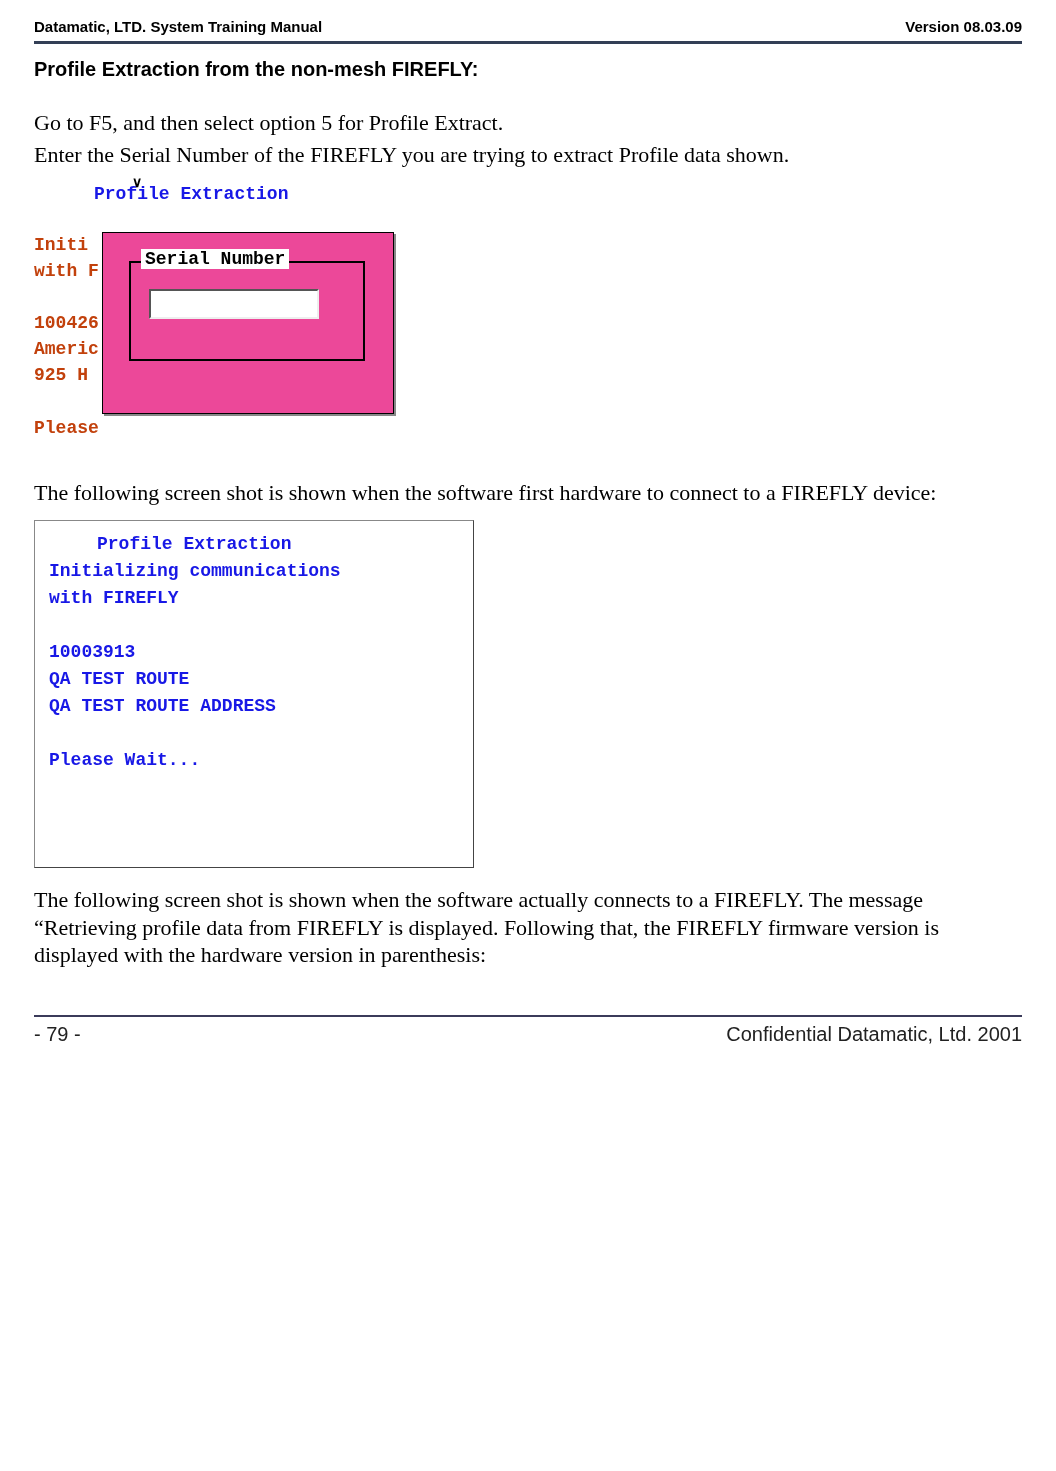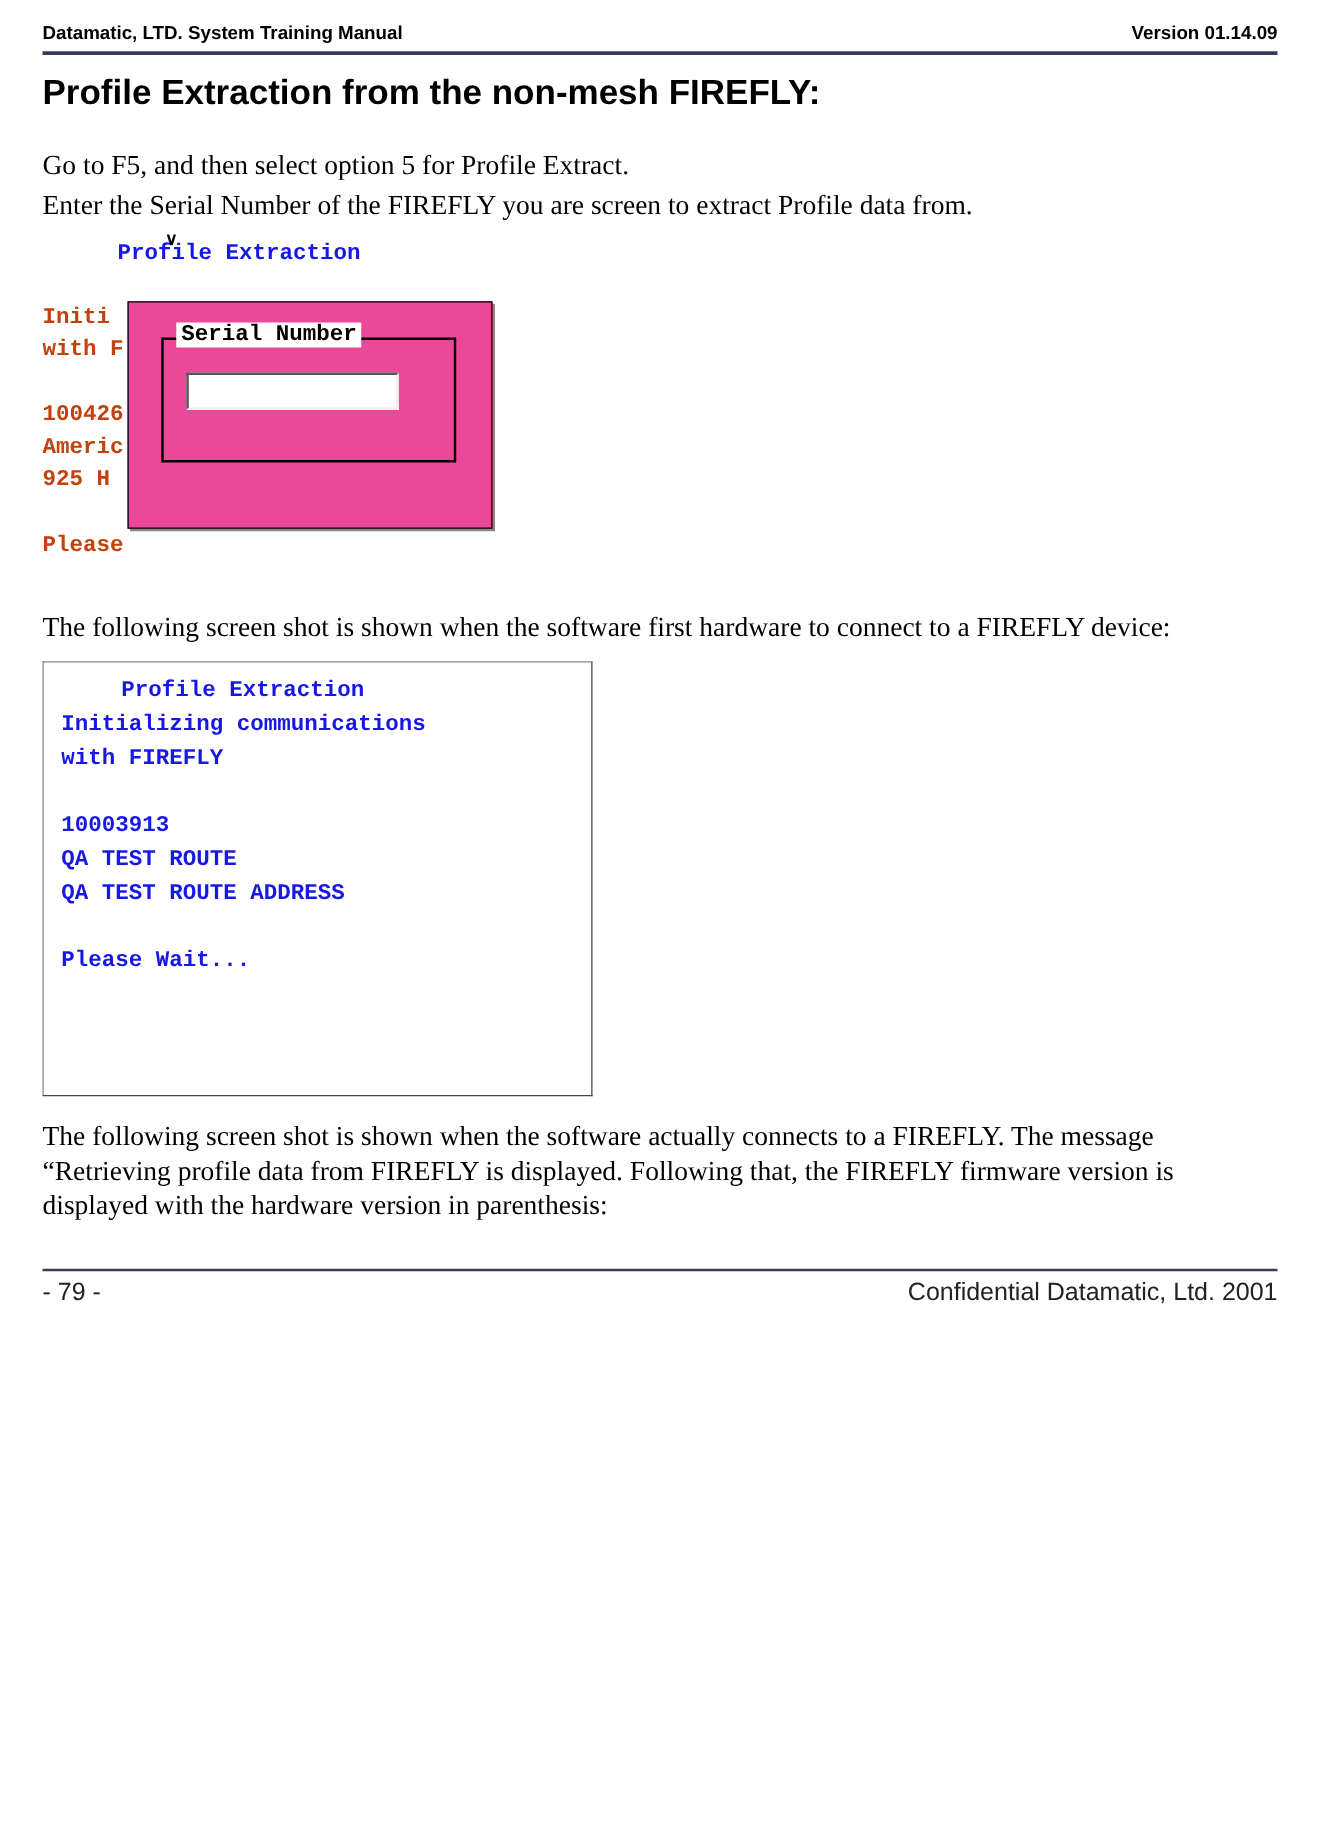--- a/index.html
+++ b/index.html
@@ -25,21 +25,21 @@
     font-size: 15px;
   }
   .rule {
     border: none;
     border-top: 3px solid #333f56;
     margin: 6px 0 14px 0;
   }
   .section-title {
     font-family: Arial, Helvetica, sans-serif;
     font-weight: bold;
-    font-size: 28px;
+    font-size: 20px;
     margin: 10px 0 28px 0;
   }
   .body-text {
     font-size: 22px;
     line-height: 1.25;
     margin: 0 0 4px 0;
   }
   .spacer-sm { height: 18px; }
   .spacer-md { height: 38px; }
 
@@ -161,28 +161,28 @@
     color: #222;
   }
 </style>
 </head>
 <body>
 
 <div class="page">
 
   <div class="header-row">
     <span>Datamatic, LTD. System Training  Manual</span>
-    <span>Version 01.14.09</span>
+    <span>Version 08.03.09</span>
   </div>
   <hr class="rule">
 
   <div class="section-title">Profile Extraction from the non-mesh FIREFLY:</div>
 
   <p class="body-text">Go to F5, and then select option 5 for Profile Extract.</p>
-  <p class="body-text">Enter the Serial Number of the FIREFLY you are screen to extract Profile data from.</p>
+  <p class="body-text">Enter the Serial Number of the FIREFLY you are trying to extract Profile data shown.</p>
 
   <div class="shot1">
     <div class="shot1-title">
       <span class="caret-down">∨</span>
       <span>Profile Extraction</span>
     </div>
     <div class="shot1-body">
       <div class="shot1-leftcol">Initi
 with F
 

